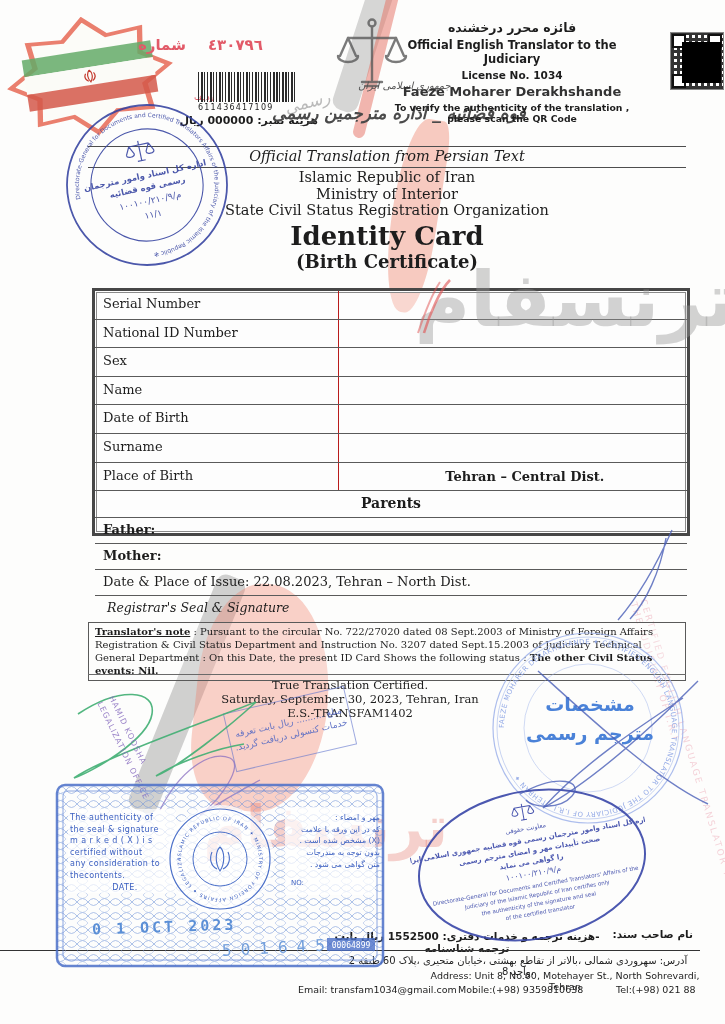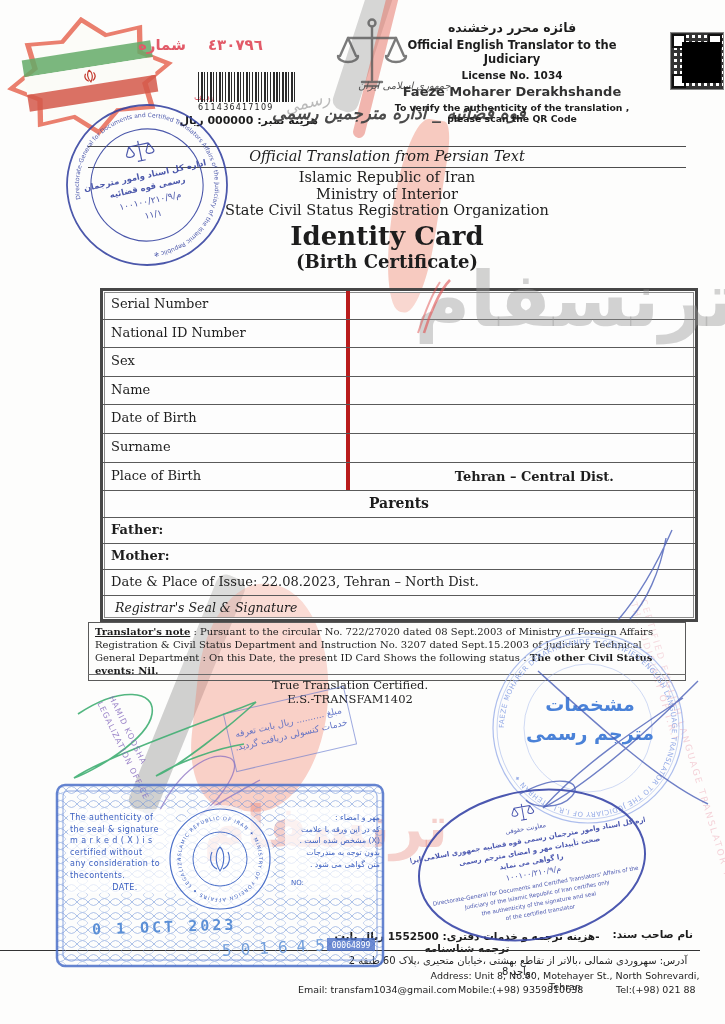--- a/index.html
+++ b/index.html
@@ -64,26 +64,26 @@
 
   
   .rule{background:#4d4d4d;height:1px;z-index:2;}
   .title-block{left:88px;top:148px;width:598px;text-align:center;z-index:2;}
   .tb-official{font-size:14.5px;font-style:italic;}
   .tb-l{font-size:14.5px;line-height:1.15;}
   .tb-title{font-size:26px;font-weight:bold;margin-top:2px;}
   .tb-sub{font-size:18px;font-weight:bold;}
 
   
-  .idtable{left:100px;top:288px;width:598px;height:334px;border:3px solid #474747;
+  .idtable{left:92px;top:288px;width:598px;height:248px;border:3px solid #474747;
     box-shadow:inset 0 0 0 1px #fff,inset 0 0 0 2px #8a8a8a;z-index:2;box-sizing:border-box;
     display:flex;flex-direction:column;background:rgba(255,255,255,.25);}
   .t-row{display:flex;border-bottom:1px solid #5a5a5a;flex:0 0 28.6px;box-sizing:border-box;}
   .t-label{width:41%;padding:5px 0 0 8px;font-size:13px;box-sizing:border-box;}
-  .t-value{width:59%;border-left:4px solid #b91c1c;font-size:13px;font-weight:bold;
+  .t-value{width:59%;border-left:1px solid #b91c1c;font-size:13px;font-weight:bold;
     display:flex;align-items:center;justify-content:center;box-sizing:border-box;padding-left:24px;}
   .t-full{padding:4px 0 0 8px;font-size:13px;border-bottom:1px solid #5a5a5a;flex:0 0 26px;box-sizing:border-box;}
   .t-parents{text-align:center;font-weight:bold;font-size:14px;padding-left:0;flex:0 0 27px;}
   .t-bold{font-weight:bold;}
   .t-registrar{text-align:left;font-style:italic;font-size:12.5px;padding-left:12px;border-bottom:none;}
 
   
   .note-box{left:88px;top:622px;width:598px;border:1px solid #5a5a5a;box-sizing:border-box;
     padding:2px 6px 3px 6px;font-size:10px;line-height:1.3;z-index:2;background:rgba(255,255,255,.2);}
   .note-label{font-weight:bold;text-decoration:underline;}
@@ -265,20 +265,21 @@
     <path d="M70,8 C55,42 35,76 16,98 M64,16 C58,50 44,80 28,97" stroke="rgba(74,95,184,.8)" stroke-width="1.4" fill="none"></path>
   </svg>
 
   <div class="abs note-box">
     <span class="note-label">Translator's note</span><span> : Pursuant to the circular No. 722/27020 dated 08 Sept.2003 of Ministry of Foreign Affairs Registration &amp; Civil Status Department and Instruction No. 3207 dated Sept.15.2003 of Judiciary Technical General Department : On this Date, the present ID Card Shows the following status : </span><span class="note-tail">The other Civil Status events: Nil.</span>
   </div>
   <div class="abs sep-line"></div>
 
   <div class="abs cert">
     <div>True Translation Certified.</div>
+    <div>Saturday, September 30, 2023, Tehran, Iran</div>
     <div>E.S.-TRANSFAM1402</div>
   </div>
 
   <div class="abs consular-stamp fa">
     <div>مبلغ .......... ریال بابت تعرفه</div>
     <div>خدمات کنسولی دریافت گردید.</div>
   </div>
 
   <svg class="abs sig-green" width="230" height="125">
     <path d="M20,36 C62,8 98,12 94,36 C90,62 34,94 16,100 C44,80 152,42 198,24 C172,48 122,88 98,98 C120,84 160,70 186,66" stroke="rgba(63,174,114,.9)" stroke-width="1.6" fill="none"></path>

